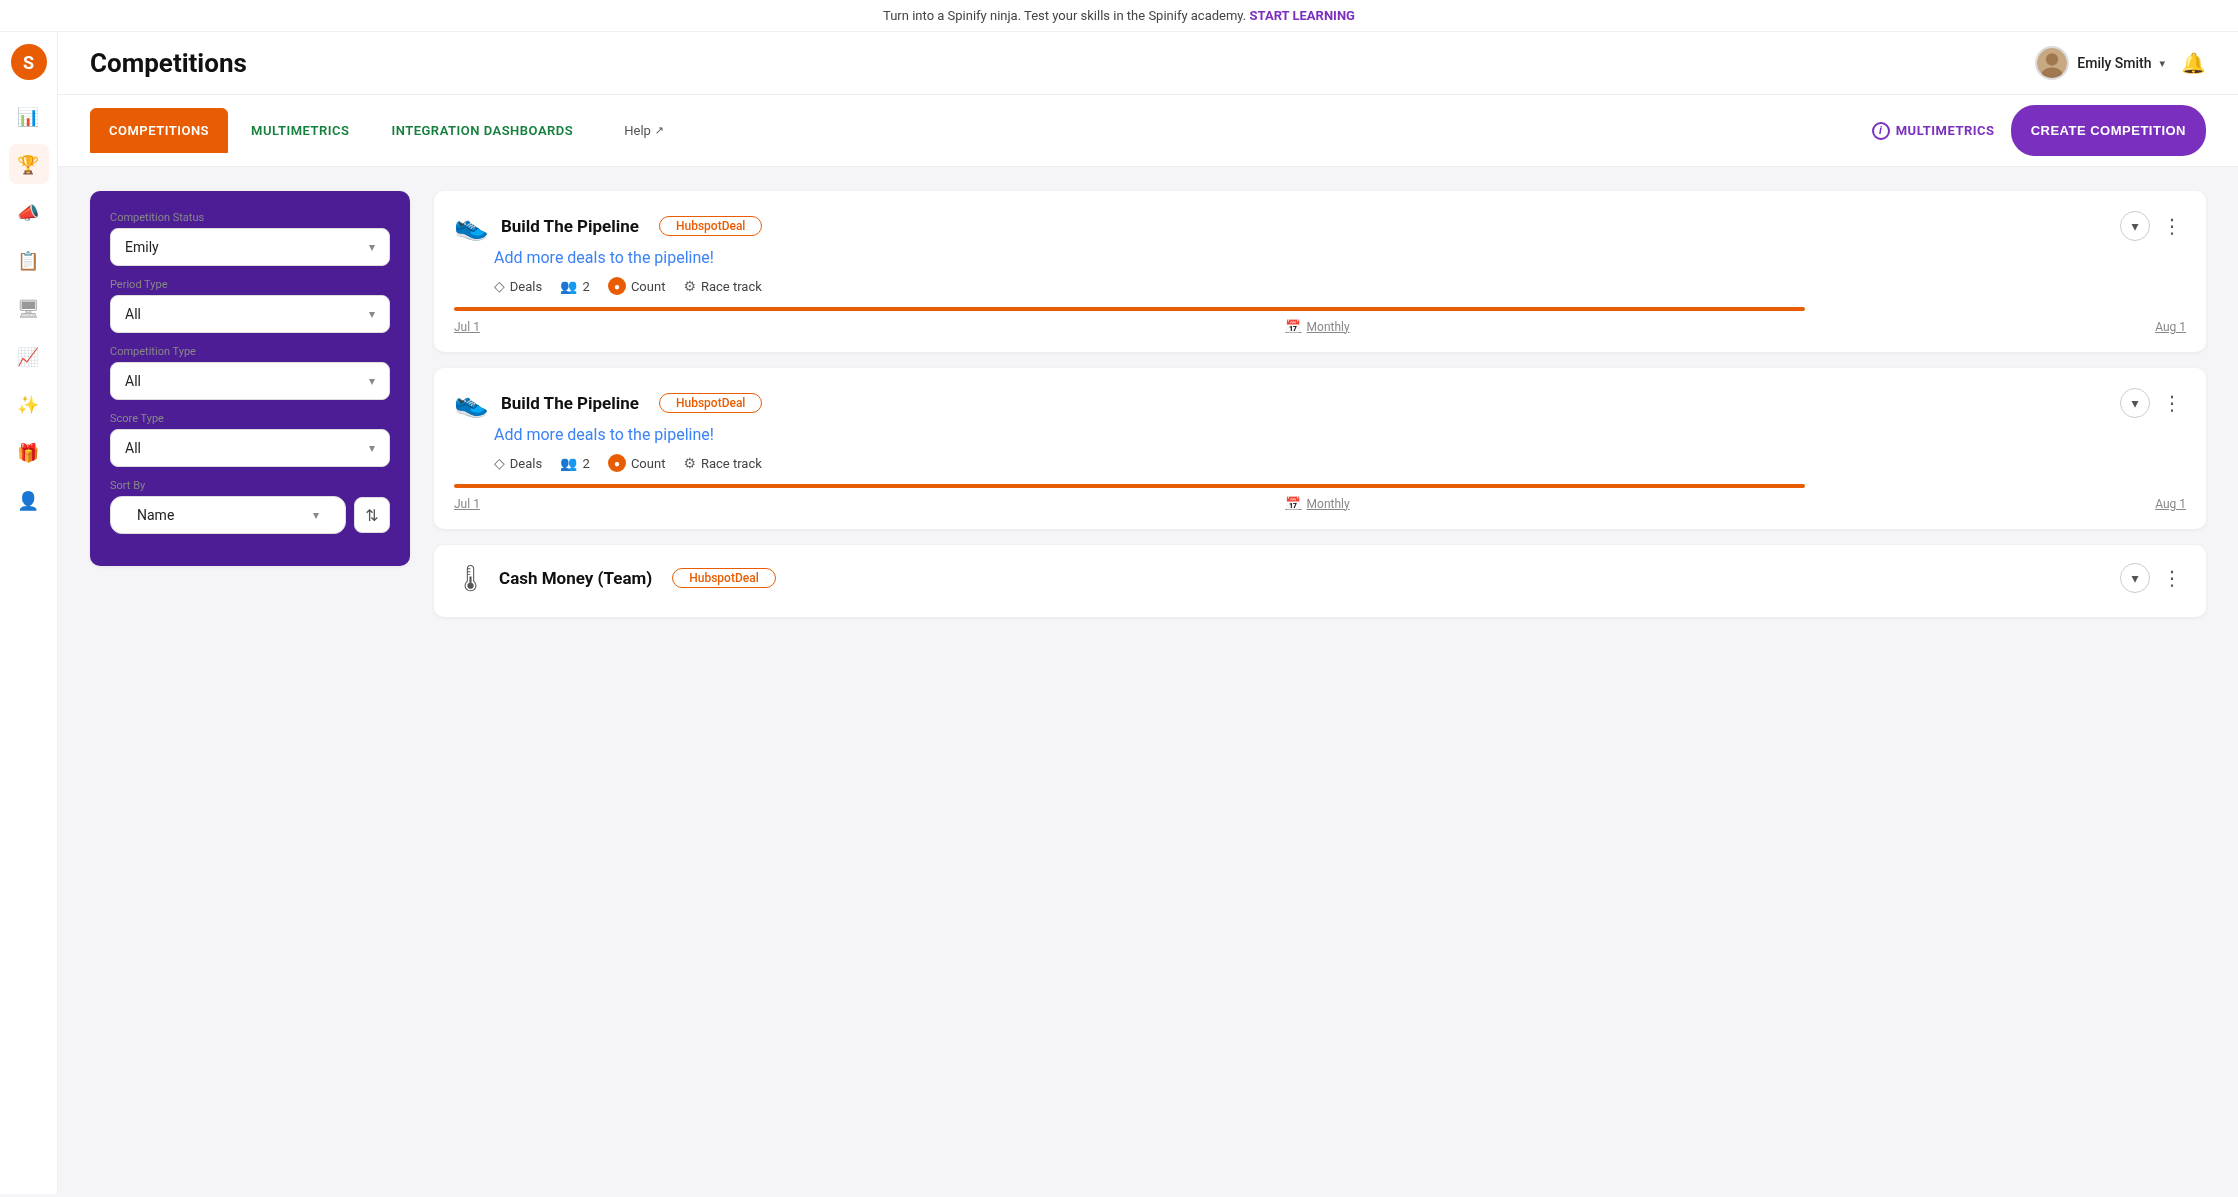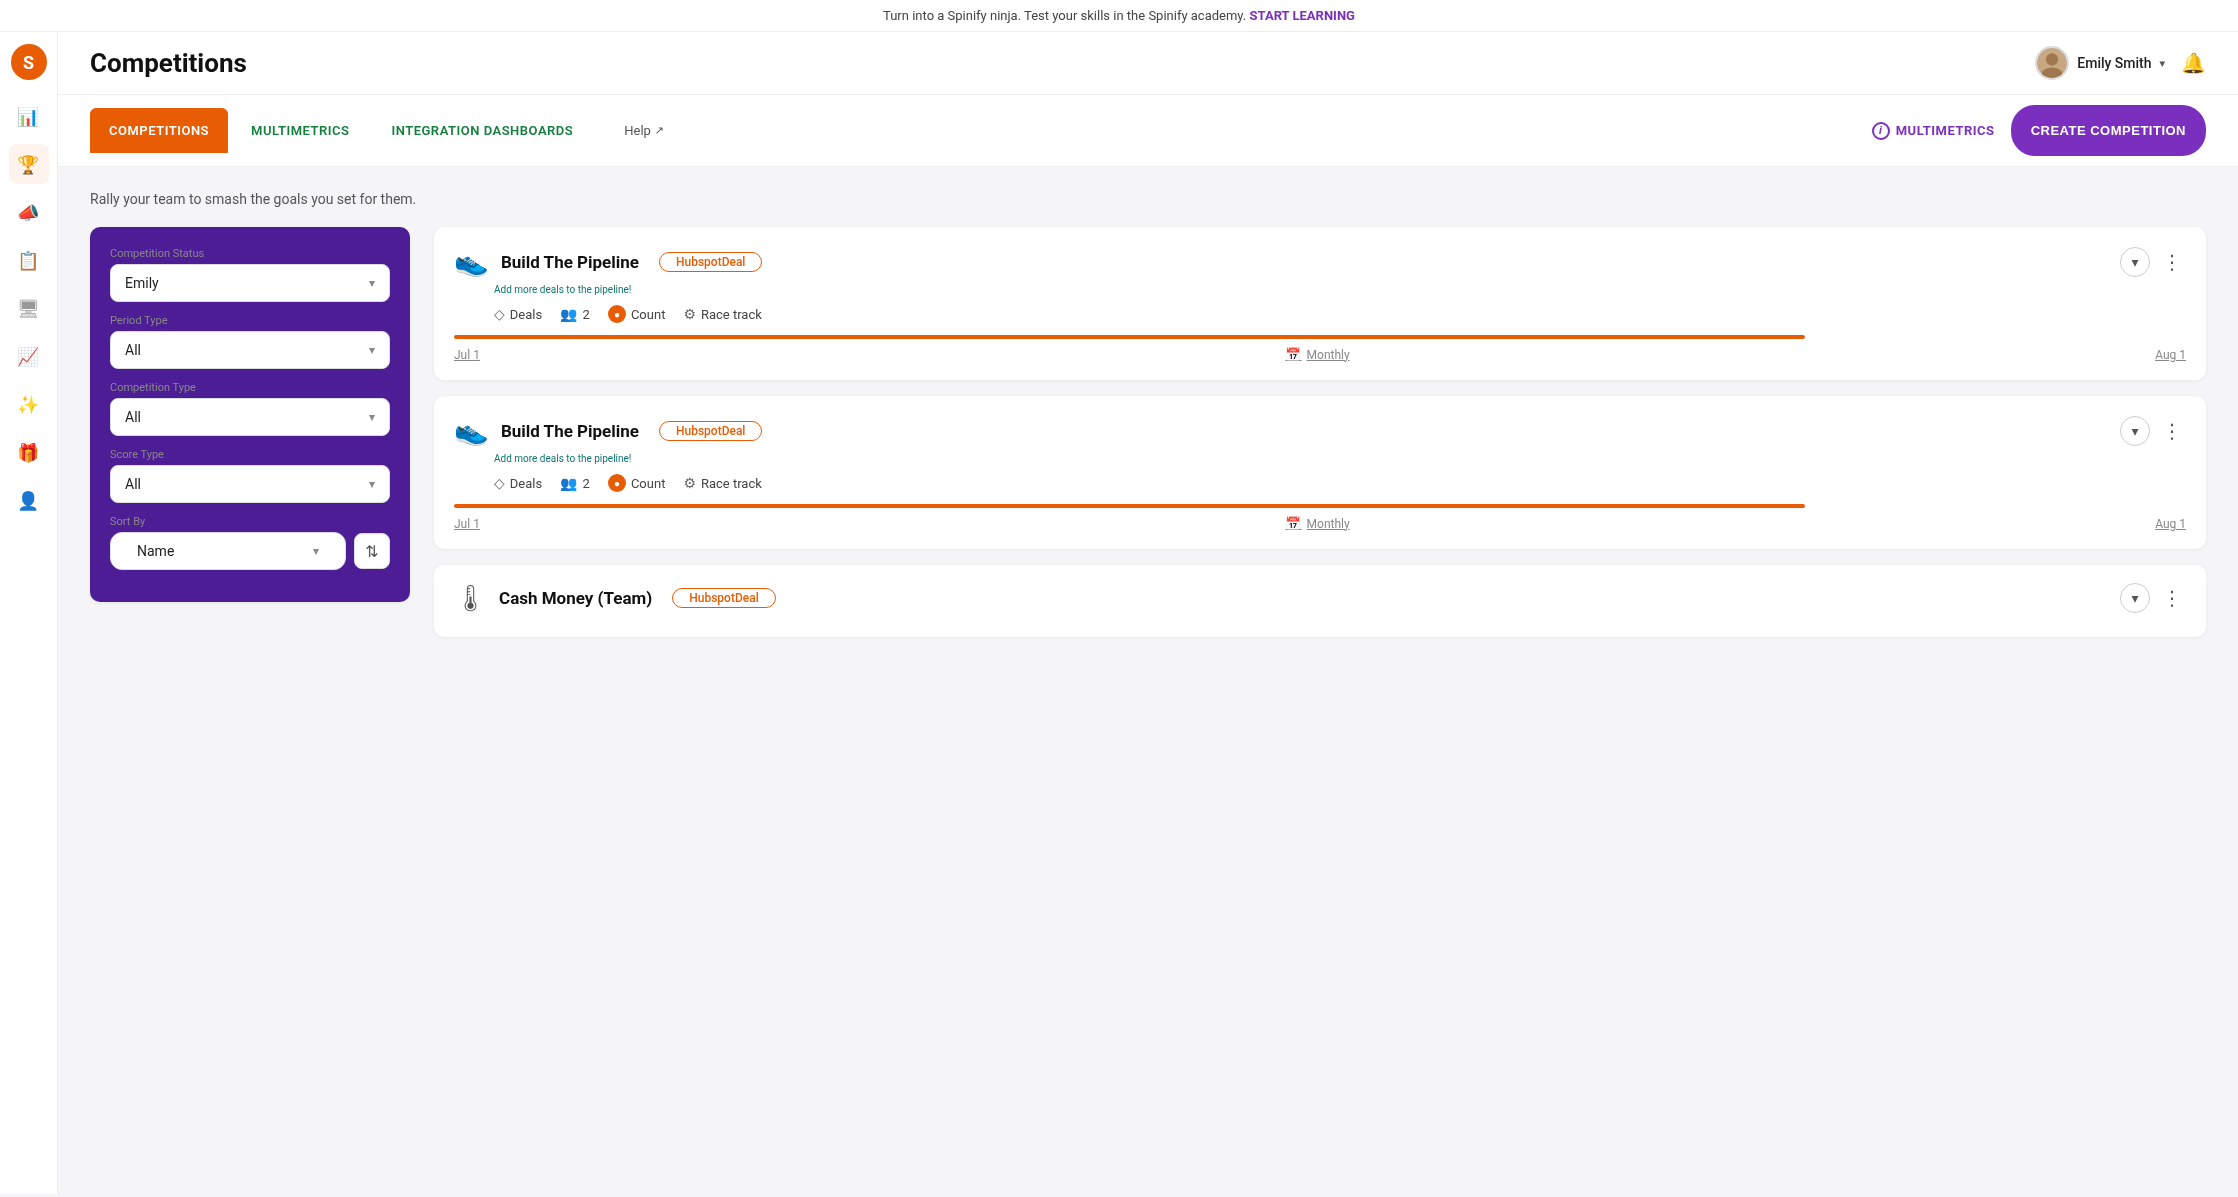--- a/index.html
+++ b/index.html
@@ -323,22 +323,22 @@
       color: #555;
       font-size: 14px;
     }
     .card-menu {
       font-size: 20px;
       color: #555;
       cursor: pointer;
       padding: 0 4px;
     }
     .card-description {
-      font-size: 10px;
-      color: #0f766e;
+      font-size: 16px;
+      color: #3b82f6;
       margin-bottom: 10px;
       margin-left: 40px;
     }
     .card-meta {
       display: flex;
       align-items: center;
       gap: 18px;
       margin-left: 40px;
       margin-bottom: 12px;
     }
@@ -465,21 +465,20 @@
       <div class="nav-actions">
         <div class="walkthrough-btn">
           <div class="info-icon">i</div>
           <span>MULTIMETRICS</span>
         </div>
         <button class="create-btn">CREATE COMPETITION</button>
       </div>
     </div>
 
     <div class="page-body">
-      <p class="page-subtitle">Rally your team to smash the goals you set for them.</p>
 
       <div class="content-layout">
 
         <div class="filter-panel">
 
           <div class="filter-group">
             <div class="filter-label">Competition Status</div>
             <div class="filter-select">
               <span class="filter-select-value">Emily</span>
               <span class="filter-chevron">▾</span>

